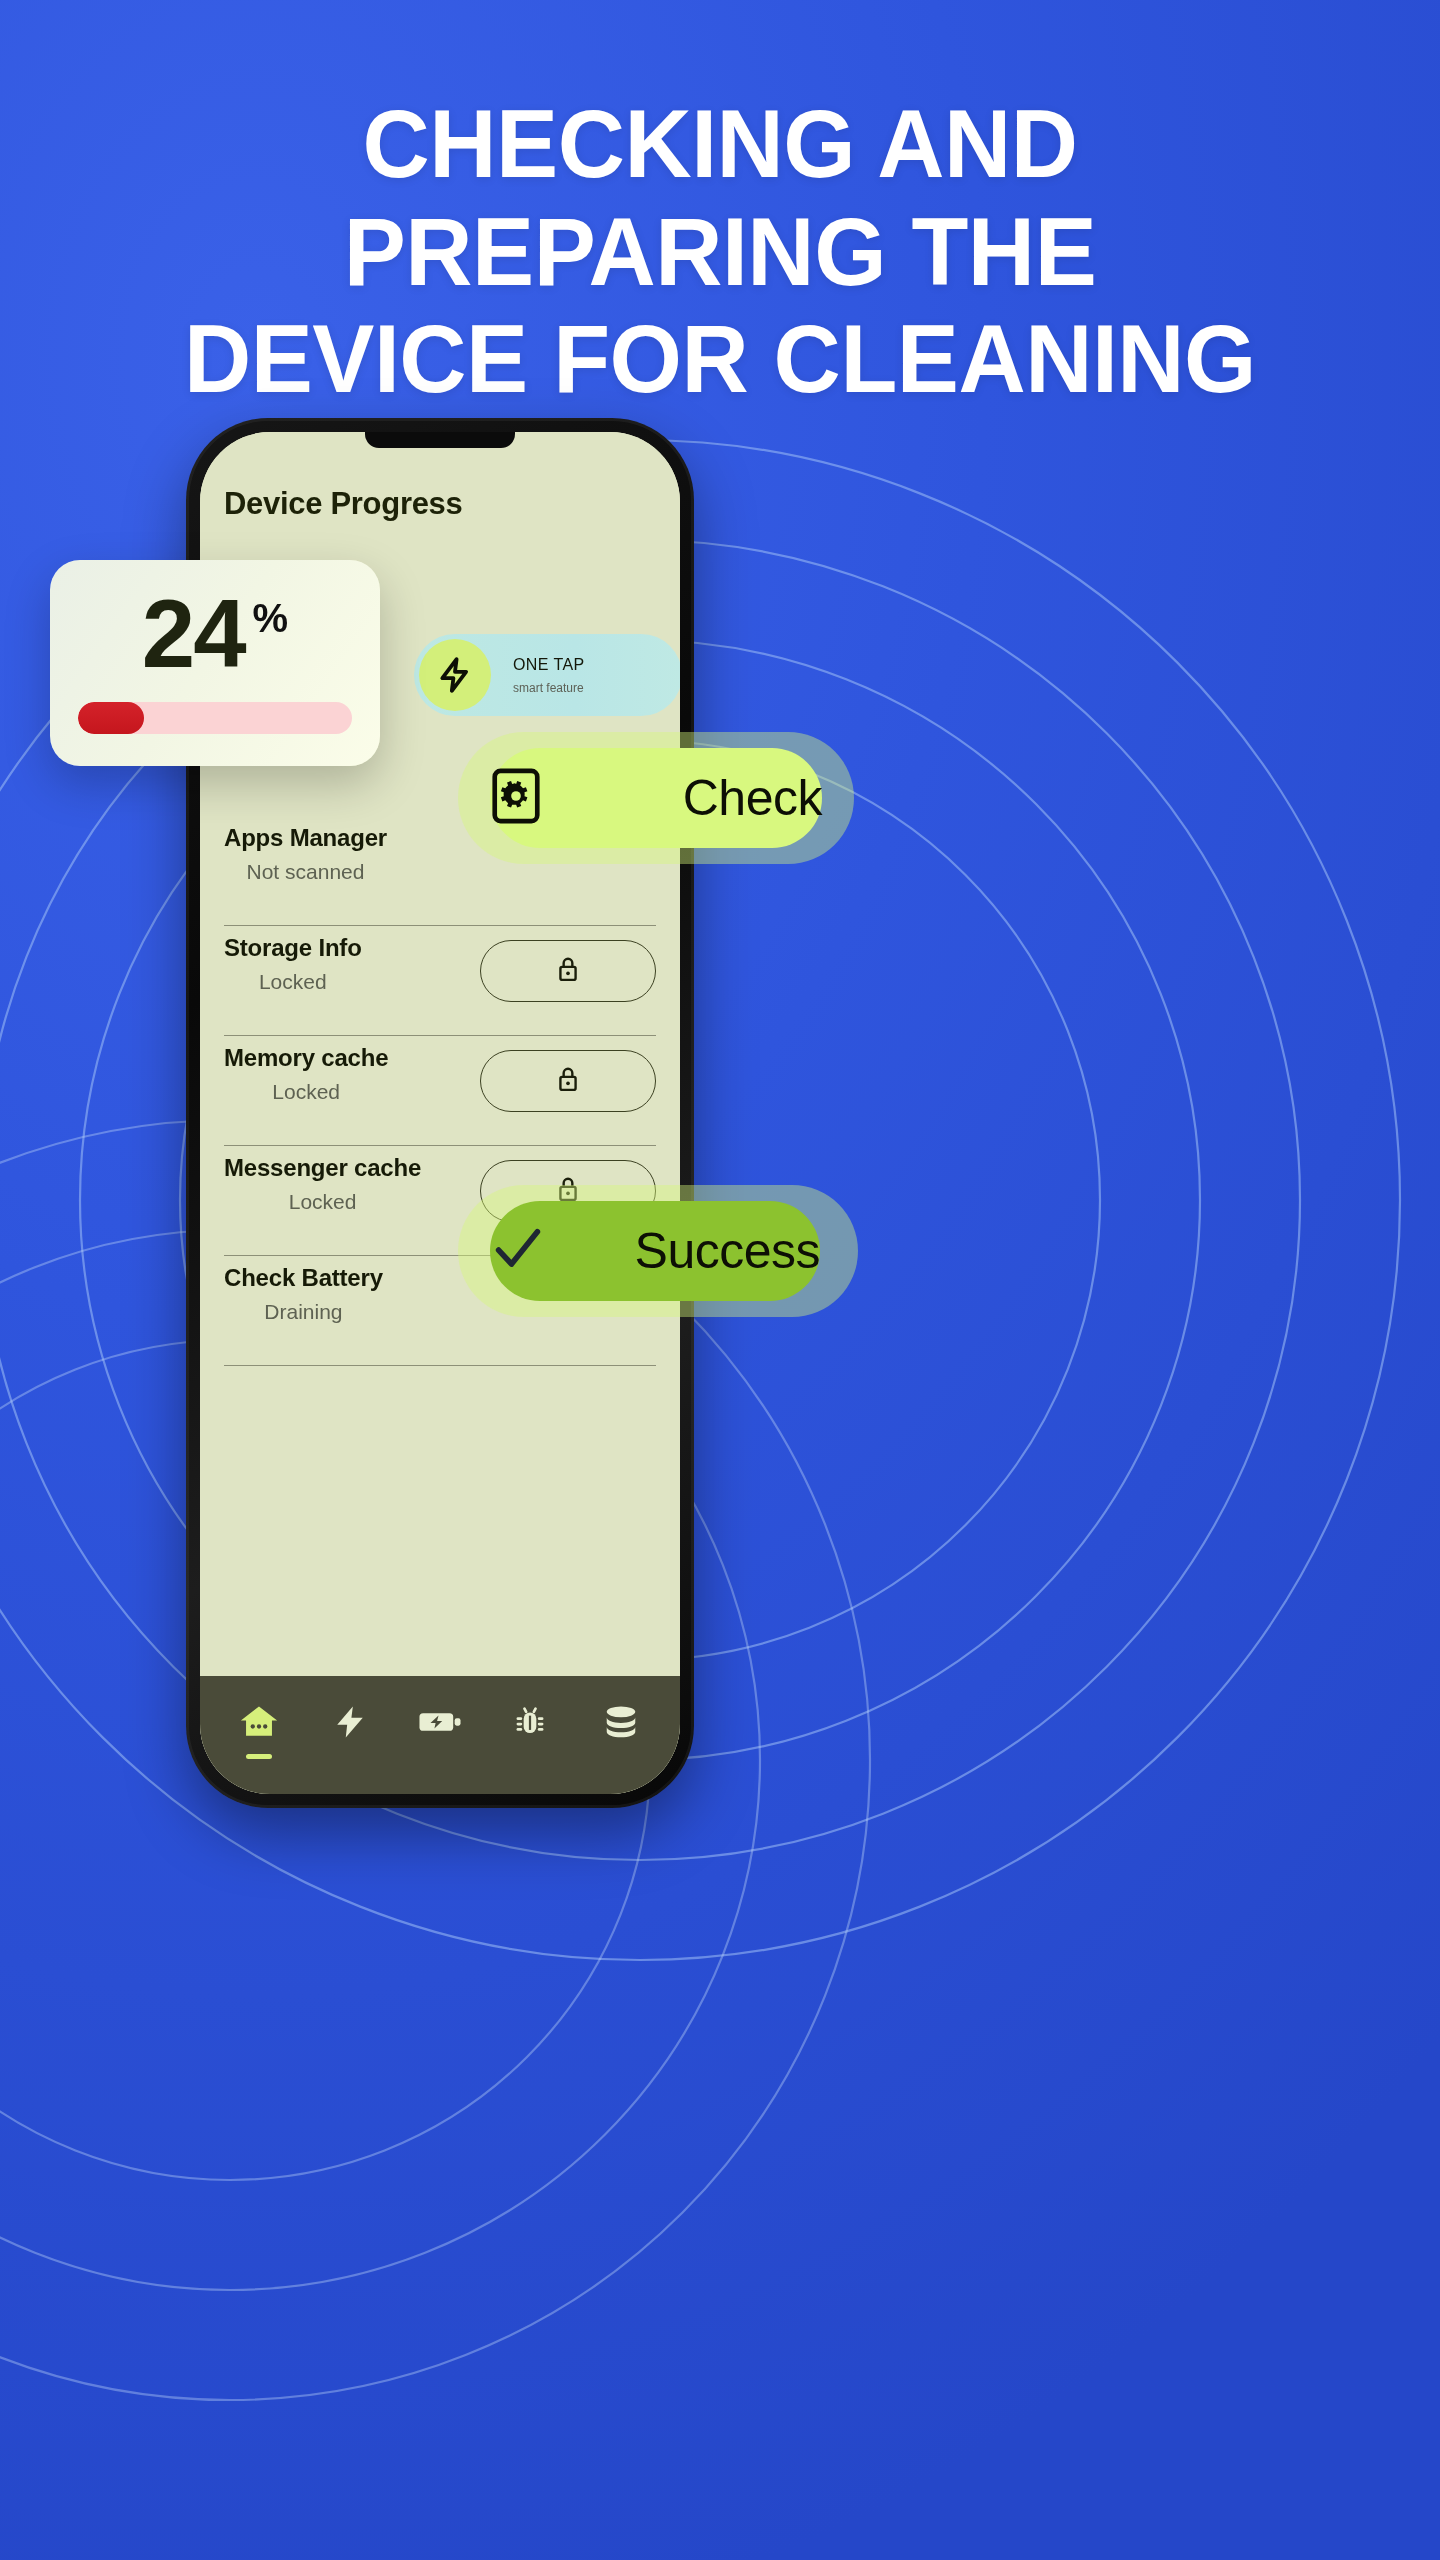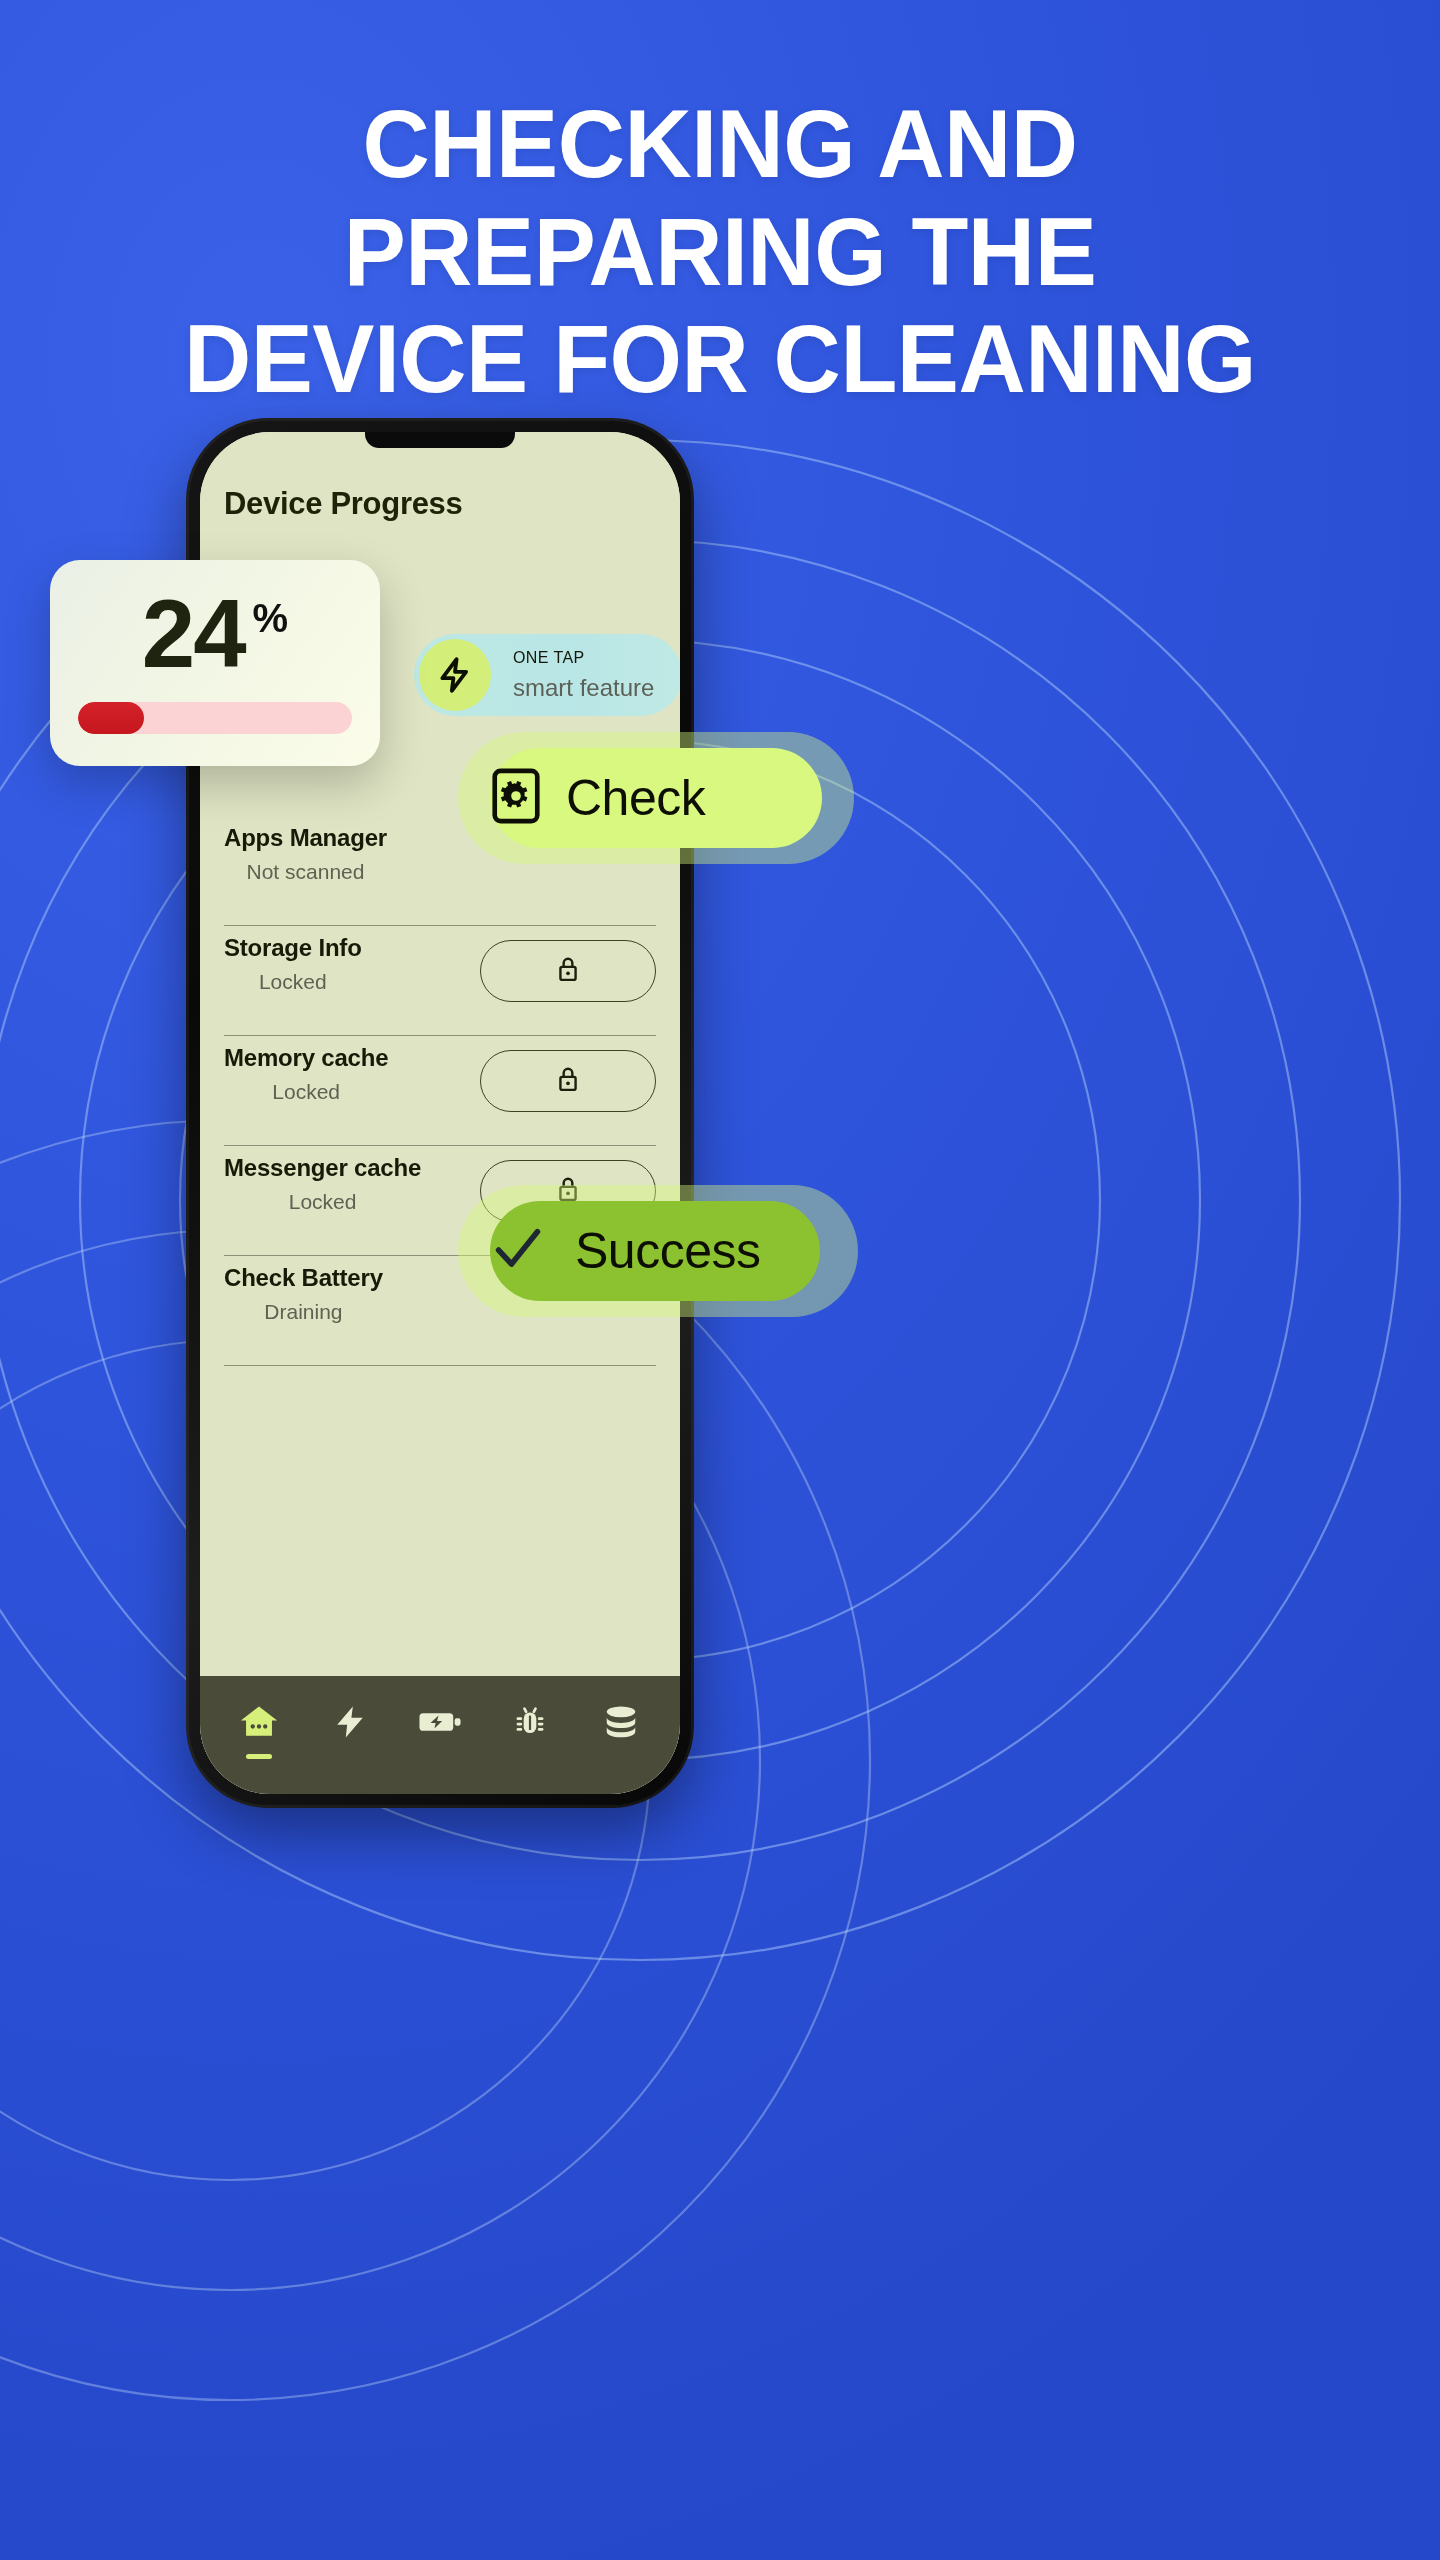--- a/index.html
+++ b/index.html
@@ -88,21 +88,21 @@
     z-index:3;
   }
   #one-tap-icon {
     width:72px; height:72px; border-radius:50%;
     background:#d3ef7a;
     display:flex; align-items:center; justify-content:center;
     flex:0 0 auto;
   }
   #one-tap-text { margin-left:22px; }
   #one-tap-title { font-size:16px; font-weight:normal; color:#14180a; letter-spacing:.4px; }
-  #one-tap-sub  { font-size:24px; color:#5d6157; margin-top:7px; }
+  #one-tap-sub  { font-size:12px; color:#5d6157; margin-top:7px; }
 
   
   #task-list { margin-top:104px; }
   .task-row {
     position:relative;
     min-height:110px;
     padding-top:8px;
     border-bottom:1.5px solid #8d9078;
     display:flex; align-items:flex-start; justify-content:space-between;text-align:center;
   }
@@ -162,21 +162,21 @@
   }
   #progress-fill {
     height:100%; width:28%;
     border-radius:16px;
     background:linear-gradient(180deg,#d4222a 0%,#c5161d 100%);
   }
 
   .cta {
     position:absolute; z-index:22;
     border-radius:70px;
-    display:flex; align-items:center; justify-content:flex-start;
+    display:flex; align-items:center; justify-content:space-between;
   }
   .cta-halo {
     position:absolute; z-index:21;
     border-radius:78px;
     background:rgba(214,247,122,.42);
   }
   #check-halo  { left:458px; top:732px;  width:396px; height:132px; }
   #check-btn   { left:490px; top:748px;  width:332px; height:100px;
                  background:#d8f87f; }
   #success-halo{ left:458px; top:1185px; width:400px; height:132px; }

